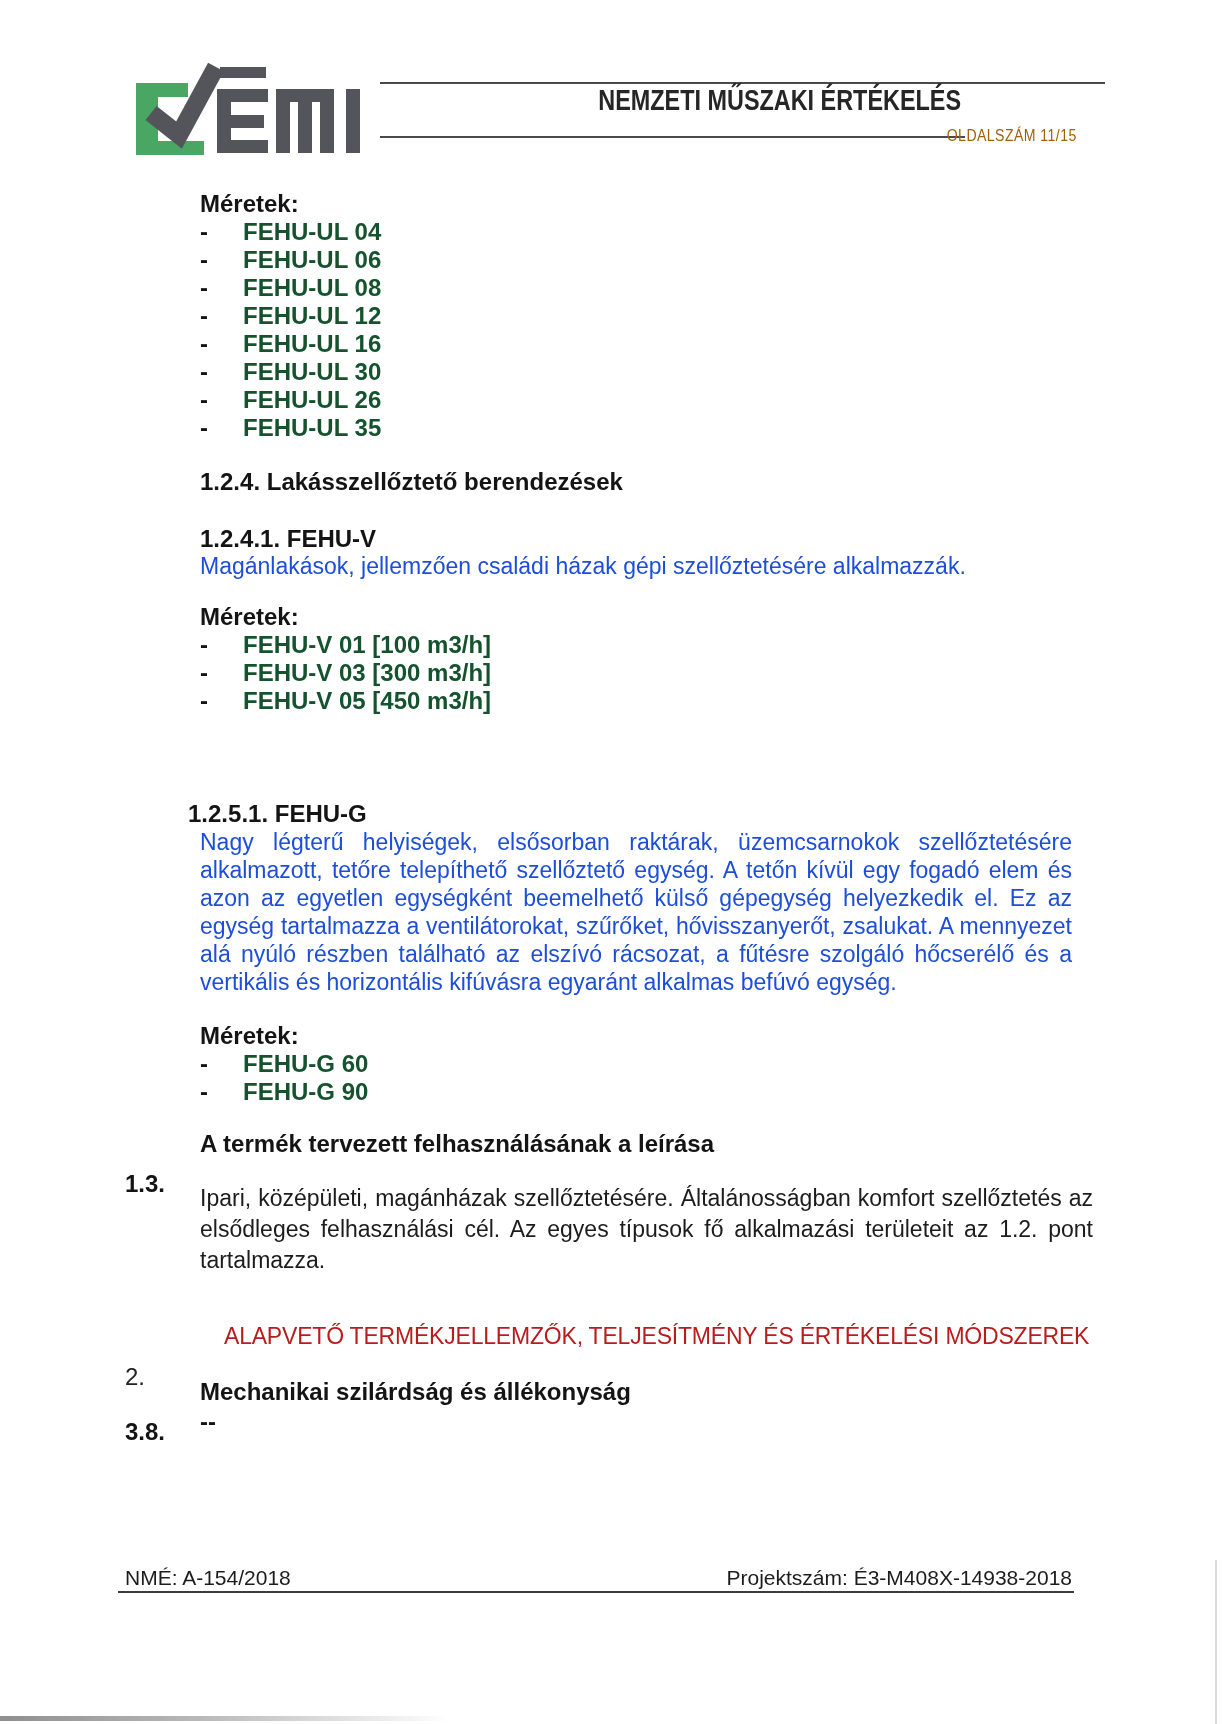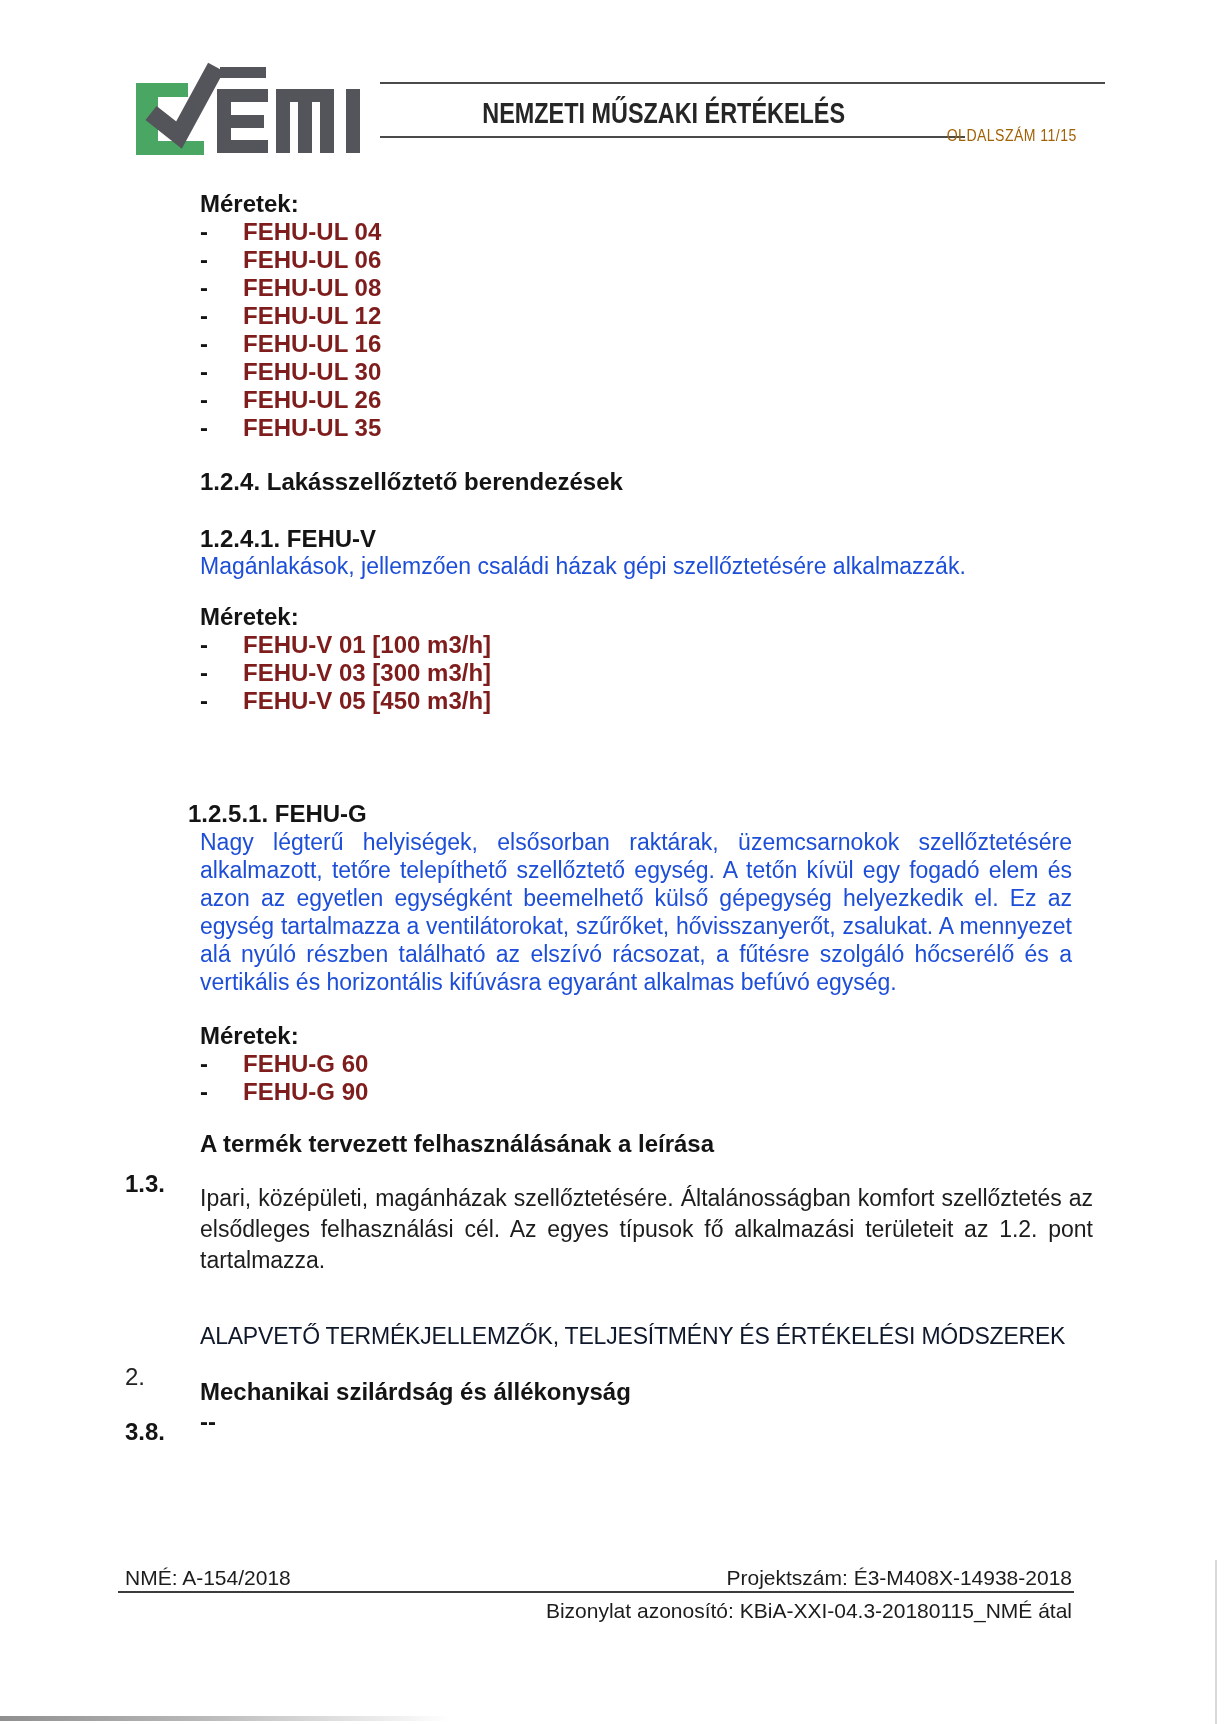--- a/index.html
+++ b/index.html
@@ -13,26 +13,26 @@
   .doc-title{font-weight:700;font-size:30px;color:#262626;white-space:nowrap;}
   .doc-title .sq{display:inline-block;transform:scaleX(0.78);transform-origin:100% 50%;}
   .page-num{font-size:16px;color:#a16207;white-space:nowrap;}
   .page-num .sq{display:inline-block;transform:scaleX(0.88);transform-origin:100% 50%;letter-spacing:.5px;}
   
   .b{font-weight:700;font-size:24px;color:#141414;line-height:28px;}
   .para{font-size:23px;line-height:28px;text-align:justify;color:#1d4ed8;}
   .para3{font-size:23px;line-height:31px;text-align:justify;color:#1c1c1c;}
   .list .row{display:flex;line-height:28px;}
   .list .dash{width:43px;font-weight:700;font-size:24px;color:#141414;}
-  .list .txt{font-weight:700;font-size:24px;color:#7f1d1d;white-space:nowrap;}
+  .list .txt{font-weight:700;font-size:24px;color:#14532d;white-space:nowrap;}
   .numbered{display:flex;}
   .numbered .num{position:absolute;left:125px;width:70px;font-weight:700;font-size:24px;color:#141414;margin-top:40px;}
   .numbered .num.reg{font-weight:400;color:#222;}
   .numbered .ttl{position:absolute;left:200px;white-space:nowrap;}
-  .caps{font-weight:400;font-size:23px;letter-spacing:-0.2px;color:#0f172a;}
+  .caps{font-weight:400;font-size:23px;letter-spacing:-0.2px;color:#b91c1c;margin-left:24px;}
   
   .foot{font-size:21px;color:#1c1c1c;white-space:nowrap;}
   .fline{border-top:2px solid #3c3c3c;height:0;}
   .scan-strip{background:linear-gradient(to right,#8f8f8f 0%,#b9b9b9 45%,rgba(190,190,190,0) 100%);}
   .scan-edge{background:#d9d9d9;}
 </style>
 </head>
 <body>
 
 <div class="page">
@@ -48,21 +48,21 @@
       <rect x="81" y="79" width="51" height="13"></rect>
       <rect x="140" y="28" width="58" height="13"></rect>
       <rect x="140" y="28" width="14" height="64"></rect>
       <rect x="162" y="28" width="14" height="64"></rect>
       <rect x="184" y="28" width="14" height="64"></rect>
       <rect x="210" y="28" width="14" height="64"></rect>
     </g>
   </svg>
 
   <div class="abs hline" style="left:380px;top:82px;width:725px;"></div>
-  <div class="abs doc-title" style="left:380px;top:96px;width:697px;text-align:left;">
+  <div class="abs doc-title" style="left:380px;top:83px;width:697px;text-align:center;">
     <span class="sq">NEMZETI MŰSZAKI ÉRTÉKELÉS</span>
   </div>
   <div class="abs hline" style="left:380px;top:136px;width:585px;border-top-width:2px;"></div>
   <div class="abs page-num" style="left:380px;top:127px;width:697px;text-align:right;">
     <span class="sq">OLDALSZÁM 11/15</span>
   </div>
 
   <div class="abs list" style="left:200px;top:190px;">
     <div class="b">Méretek:</div>
     <div class="row">
@@ -149,18 +149,17 @@
 
   <div class="abs numbered" style="top:1378px;">
     <span class="num">3.8.</span>
     <span class="ttl b">Mechanikai szilárdság és állékonyság</span>
   </div>
   <div class="abs b" style="left:200px;top:1408px;">--</div>
 
   <div class="abs foot" style="left:125px;top:1566px;">NMÉ: A-154/2018</div>
   <div class="abs foot" style="left:380px;top:1566px;width:692px;text-align:right;">Projektszám: É3-M408X-14938-2018</div>
   <div class="abs fline" style="left:118px;top:1591px;width:956px;"></div>
-  <div class="abs foot" style="left:380px;top:1599px;width:692px;text-align:right;">Bizonylat azonosító: KBiA-XXI-04.3-20180115_NMÉ átal</div>
 
   <div class="abs scan-edge" style="left:1215px;top:1560px;width:2px;height:164px;"></div>
   <div class="abs scan-strip" style="left:0;top:1716px;width:450px;height:5px;"></div>
 
 </div>
 
 </body></html>

